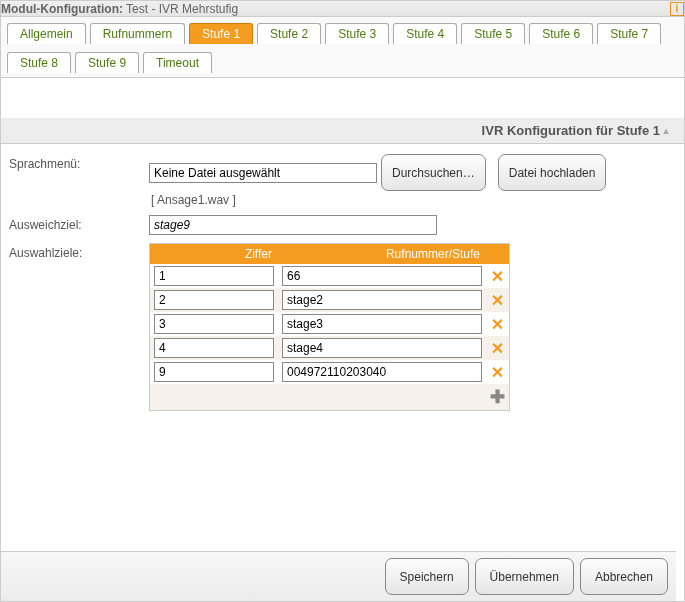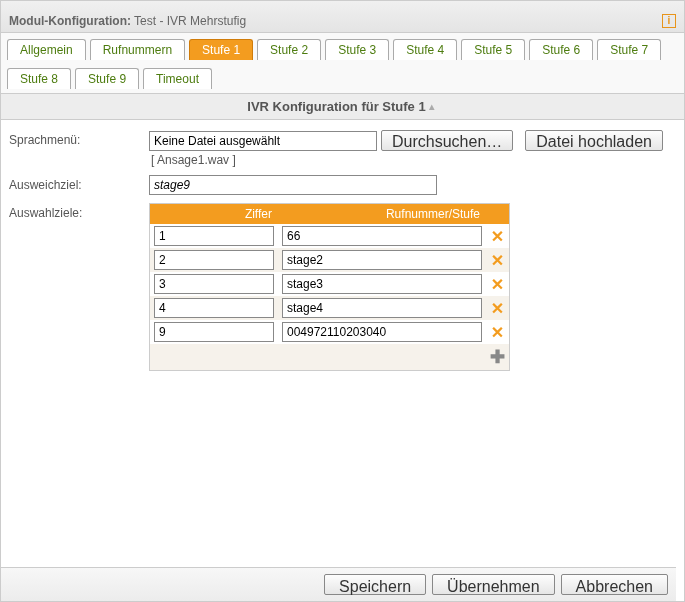--- a/index.html
+++ b/index.html
@@ -9,25 +9,25 @@
   background: #fff;
   width: 685px;
   height: 602px;
   overflow: hidden;
   position: relative;
   border: 1px solid #ccc;
 }
 .header {
   background: linear-gradient(#f0f0f0, #e4e4e4);
   border-bottom: 1px solid #ccc;
-  padding: 4px 8px;
-  display: flex;
-  align-items: flex-end;
+  padding: 4px 0;
+  display: flex;
+  align-items: center;
   justify-content: space-between;
-  height: 32px;
+  height: 16px;
 }
 .header-title { color: #666; font-size: 12px; }
 .header-title b { font-weight: bold; color: #666; }
 .info-icon {
   width: 14px; height: 14px;
   border: 1px solid #e8941a;
   color: #e8941a;
   font-weight: bold;
   font-size: 10px;
   text-align: center;
@@ -54,27 +54,28 @@
   margin-bottom: 4px;
 }
 .tab.active {
   background: #f39c1f;
   color: #fff;
   border-color: #d07c0a;
 }
 .section-header {
   background: #ededed;
   border-bottom: 1px solid #ccc;
-  padding: 5px 4px;
+  padding: 5px 12px;
   font-weight: bold;
   color: #555;
   font-size: 13px;
   display: flex;
-  justify-content: center;
+  justify-content: flex-end;
   align-items: center;
+  margin-top: 40px;
 }
 .scroll-arrow {
   width: 12px; text-align: center; color: #aaa; font-size: 10px;
 }
 .content {
   padding: 10px 8px;
 }
 .form-row {
   display: flex;
   align-items: flex-start;
@@ -89,27 +90,27 @@
 .text-input {
   border: 1px solid #888;
   padding: 2px 4px;
   font-size: 12px;
   height: 20px;
   background: #fff;
 }
 .file-display { width: 228px; }
 .browse-btn, .upload-btn, .footer-btn {
   border: 1px solid #888;
-  border-radius: 2px;
+  border-radius: 7px;
   background: linear-gradient(#fdfdfd,#e6e6e6);
   padding: 2px 10px;
-  font-size: 16px;
+  font-size: 12px;
   cursor: pointer;
   color: #333;
-  height: 21px;
+  height: 37px;
 }
 .upload-btn { margin-left: 8px; }
 .file-hint {
   color: #555;
   font-weight: normal;
   font-size: 12px;
   margin-top: 2px;
   margin-left: 2px;
 }
 .ausweich-input { width: 288px; font-style: italic; }

